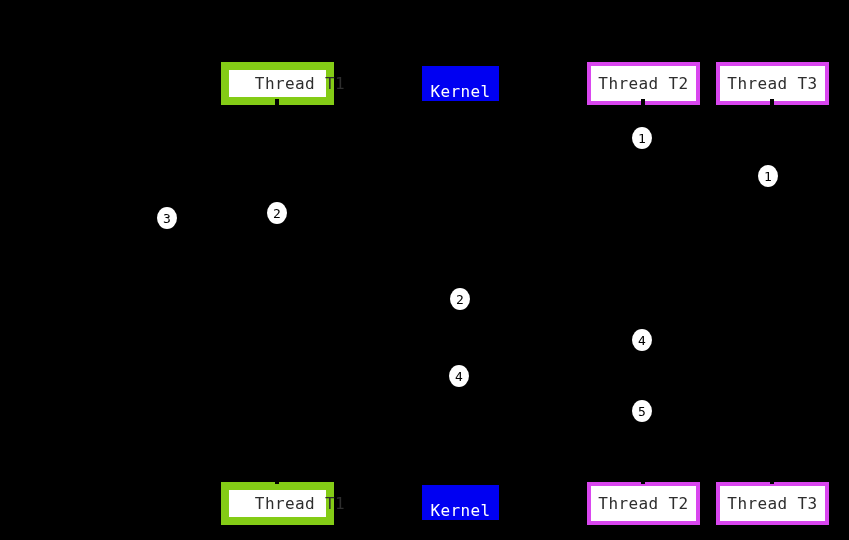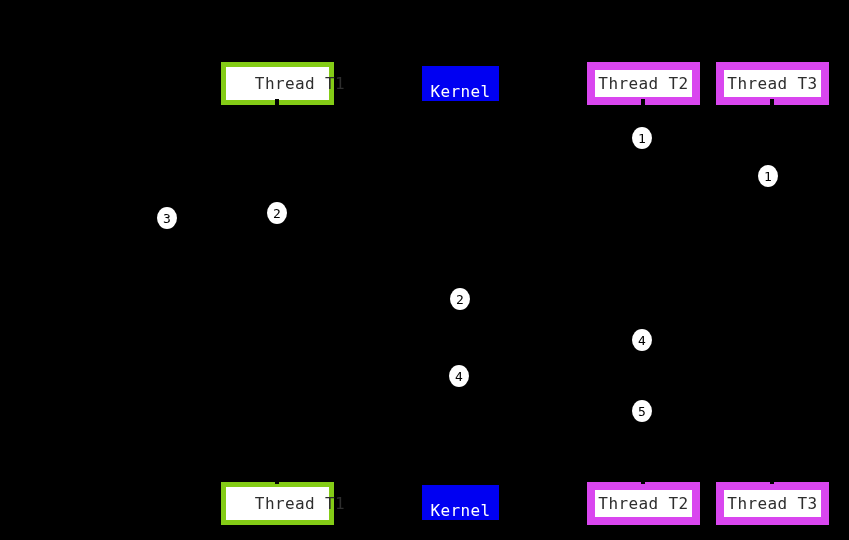--- a/index.html
+++ b/index.html
@@ -17,22 +17,22 @@
   }
   .node {
     position: absolute;
     box-sizing: border-box;
     background: #ffffff;
     display: flex;
     align-items: center;
     justify-content: center;
     z-index: 1;
   }
-  .node--red  { border: 5px solid #84cc16; padding-left: 45px; }
-  .node--blue { border: 8px solid #d946ef; }
+  .node--red  { border: 8px solid #84cc16; padding-left: 45px; }
+  .node--blue { border: 4px solid #d946ef; }
   .node--kernel {
     background: #0000f2;
     border: none;
     align-items: flex-end;
   }
   .node__label {
     font-size: 16px;
     color: #2e2e2e;
     white-space: nowrap;
     letter-spacing: 0.4px;

